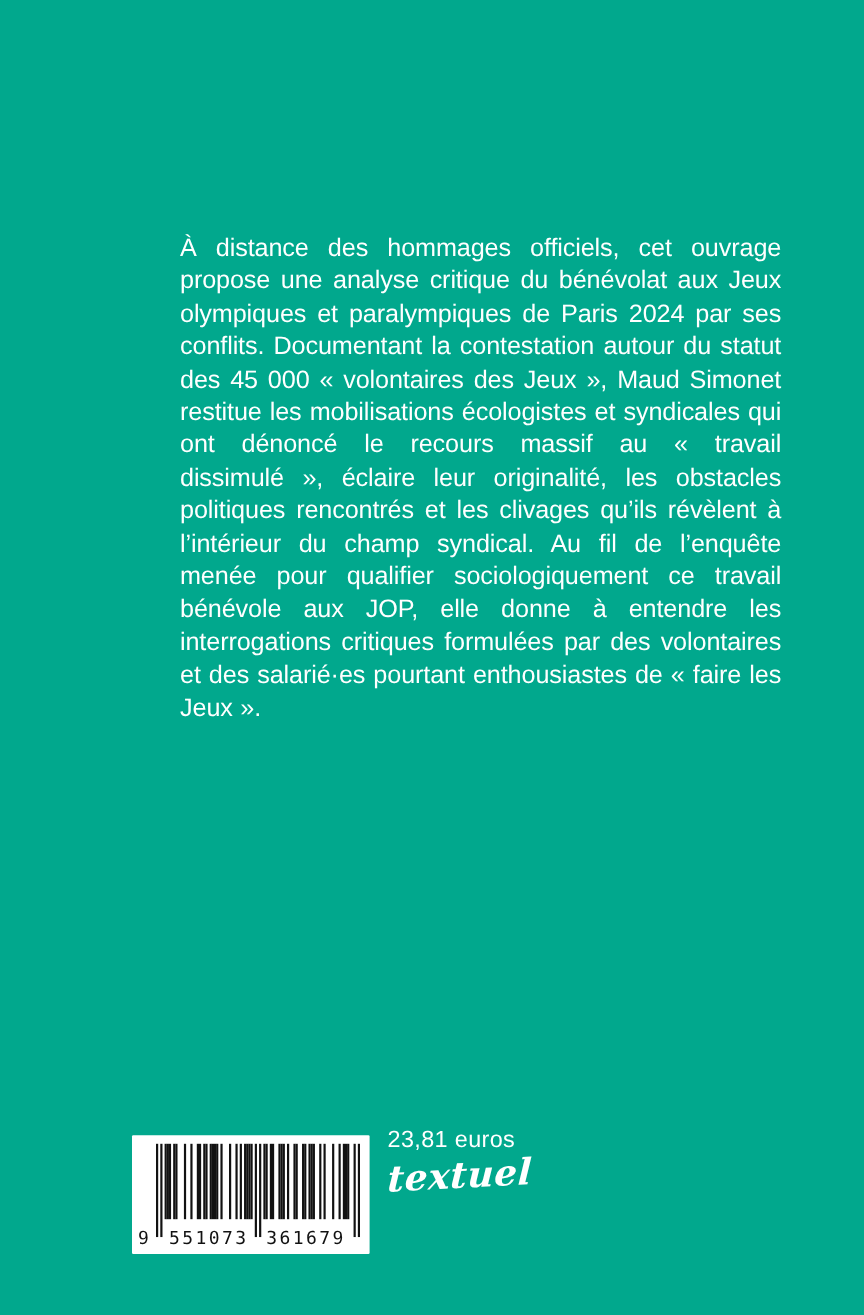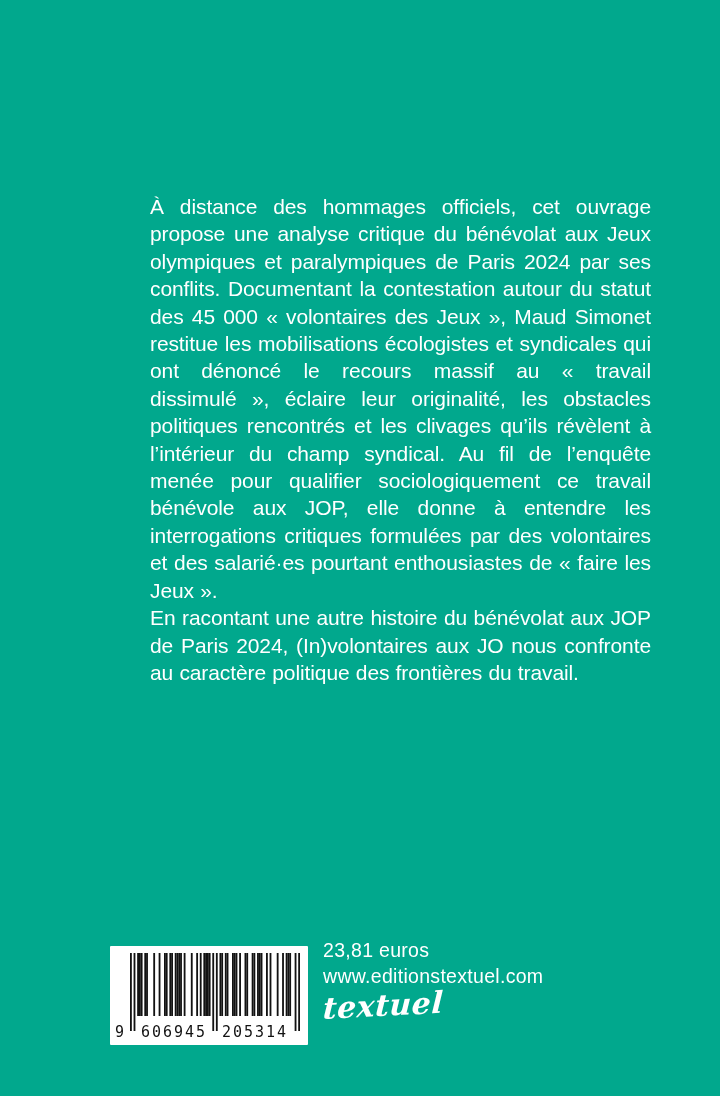--- a/index.html
+++ b/index.html
@@ -88,21 +88,20 @@
     transform-origin: left center;
   }
 </style>
 </head>
 <body>
 
 <div class="cover">
 
   <div class="blurb">
     <p>À distance des hommages officiels, cet ouvrage propose une analyse critique du bénévolat aux Jeux olympiques et paralympiques de Paris 2024 par ses conflits. Documentant la contestation autour du statut des 45&nbsp;000 «&nbsp;volontaires des Jeux&nbsp;», Maud Simonet restitue les mobilisations écologistes et syndicales qui ont dénoncé le recours massif au «&nbsp;travail dissimulé&nbsp;», éclaire leur originalité, les obstacles politiques rencontrés et les clivages qu’ils révèlent à l’intérieur du champ syndical. Au fil de l’enquête menée pour qualifier sociologiquement ce travail bénévole aux JOP, elle donne à entendre les interrogations critiques formulées par des volontaires et des salarié·es pourtant enthousiastes de «&nbsp;faire les Jeux&nbsp;».</p>
-    <p>En racontant une autre histoire du bénévolat aux JOP de Paris 2024, (In)volontaires aux JO nous confronte au caractère politique des frontières du travail.</p>
   </div>
 
   <div class="barcode">
     <svg viewBox="0 0 95 78" preserveAspectRatio="none" xmlns="http://www.w3.org/2000/svg">
         <rect x="0" y="0" width="1.02" height="78"></rect>
         <rect x="2" y="0" width="1.02" height="78"></rect>
         <rect x="4" y="0" width="1.02" height="63"></rect>
         <rect x="5" y="0" width="1.02" height="63"></rect>
         <rect x="6" y="0" width="1.02" height="63"></rect>
         <rect x="8" y="0" width="1.02" height="63"></rect>
@@ -146,23 +145,22 @@
         <rect x="78" y="0" width="1.02" height="63"></rect>
         <rect x="82" y="0" width="1.02" height="63"></rect>
         <rect x="85" y="0" width="1.02" height="63"></rect>
         <rect x="87" y="0" width="1.02" height="63"></rect>
         <rect x="88" y="0" width="1.02" height="63"></rect>
         <rect x="89" y="0" width="1.02" height="63"></rect>
         <rect x="92" y="0" width="1.02" height="78"></rect>
         <rect x="94" y="0" width="1.02" height="78"></rect>
       </svg>
     <span class="bc-digit bc-d9">9</span>
-    <span class="bc-digit bc-g1">606945</span>
-    <span class="bc-digit bc-g2">205314</span>
+    <span class="bc-digit bc-g1">551073</span>
+    <span class="bc-digit bc-g2">361679</span>
   </div>
 
   <div class="pubinfo">
     <div class="line">23,81 euros</div>
-    <div class="line">www.editionstextuel.com</div>
     <div class="publisher-logo">textuel</div>
   </div>
 
 </div>
 
 </body></html>

